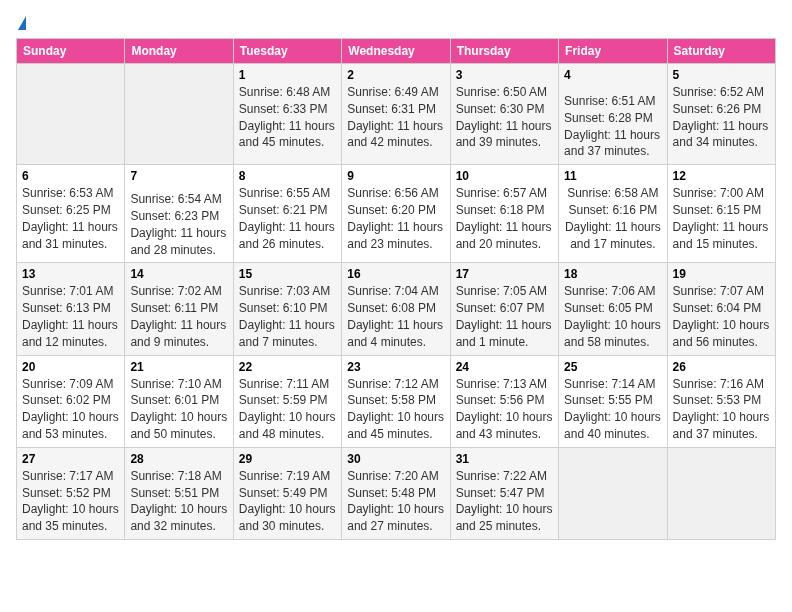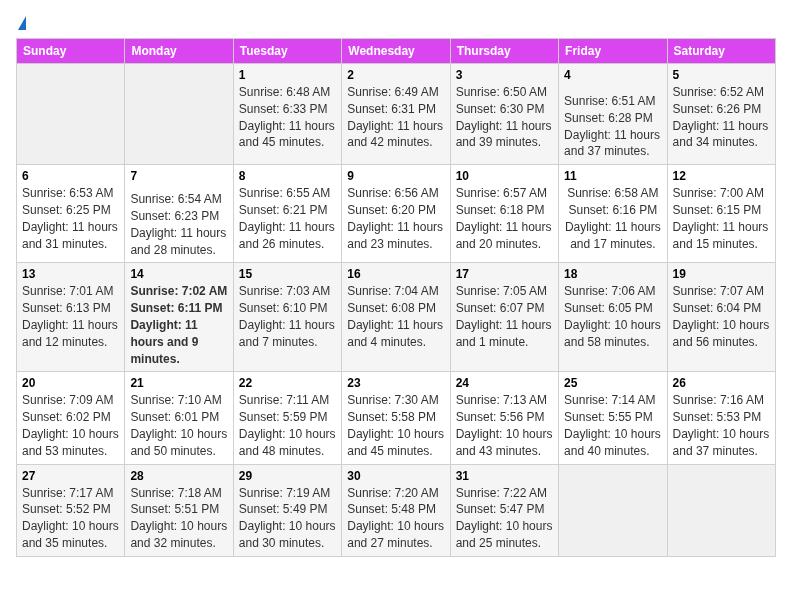--- a/index.html
+++ b/index.html
@@ -50,21 +50,21 @@
     .location {
       font-size: 15px;
       color: #555;
     }
     table {
       width: 100%;
       border-collapse: collapse;
       font-size: 11px;
     }
     thead tr th {
-      background-color: #d946ef;
+      background-color: #ec4899;
       color: #fff;
       text-align: left;
       padding: 5px 6px;
       font-size: 12px;
       font-weight: bold;
       border: 1px solid #ccc;
     }
     tbody tr td {
       border: 1px solid #d0d0d0;
       vertical-align: top;
@@ -203,21 +203,21 @@
       </tr>
       <tr>
         <td>
           <span class="day-number">13</span>
           <div class="day-info" style="white-space: pre-line;">Sunrise: 7:01 AM
 Sunset: 6:13 PM
 Daylight: 11 hours and 12 minutes.</div>
         </td>
         <td>
           <span class="day-number">14</span>
-          <div class="day-info" style="white-space: pre-line; font-weight: bold;">Sunrise: 7:02 AM
+          <div class="day-info" style="white-space: pre-line;">Sunrise: 7:02 AM
 Sunset: 6:11 PM
 Daylight: 11 hours and 9 minutes.</div>
         </td>
         <td>
           <span class="day-number">15</span>
           <div class="day-info" style="white-space: pre-line;">Sunrise: 7:03 AM
 Sunset: 6:10 PM
 Daylight: 11 hours and 7 minutes.</div>
         </td>
         <td>
@@ -259,21 +259,21 @@
 Daylight: 10 hours and 50 minutes.</div>
         </td>
         <td>
           <span class="day-number">22</span>
           <div class="day-info" style="white-space: pre-line;">Sunrise: 7:11 AM
 Sunset: 5:59 PM
 Daylight: 10 hours and 48 minutes.</div>
         </td>
         <td>
           <span class="day-number">23</span>
-          <div class="day-info" style="white-space: pre-line;">Sunrise: 7:30 AM
+          <div class="day-info" style="white-space: pre-line;">Sunrise: 7:12 AM
 Sunset: 5:58 PM
 Daylight: 10 hours and 45 minutes.</div>
         </td>
         <td>
           <span class="day-number">24</span>
           <div class="day-info" style="white-space: pre-line;">Sunrise: 7:13 AM
 Sunset: 5:56 PM
 Daylight: 10 hours and 43 minutes.</div>
         </td>
         <td>

